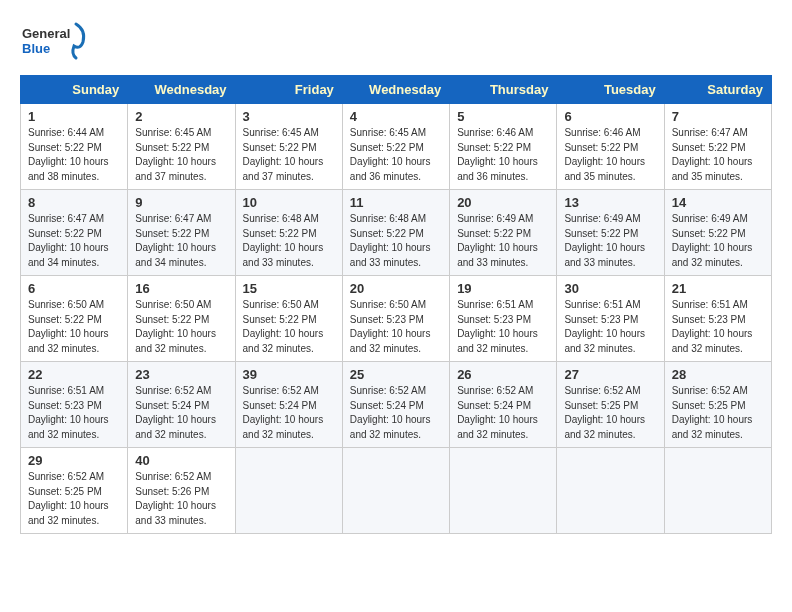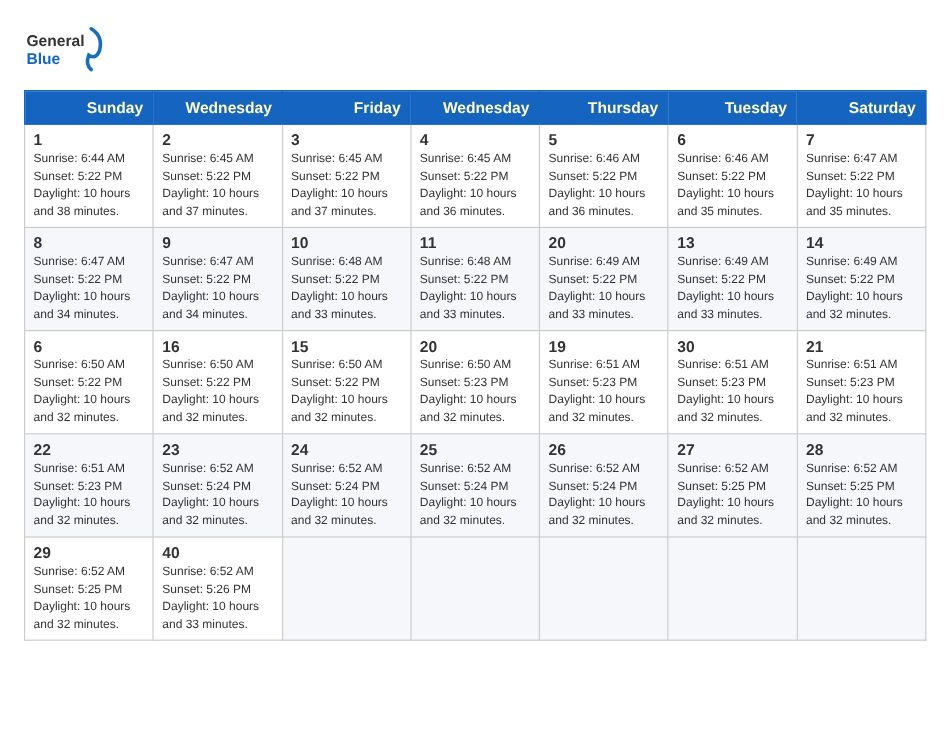--- a/index.html
+++ b/index.html
@@ -242,21 +242,21 @@
 Sunset: 5:23 PM
 Daylight: 10 hours and 32 minutes.</div>
         </td>
         <td>
           <span class="day-number">23</span>
           <div class="cell-text" style="white-space: pre-line;">Sunrise: 6:52 AM
 Sunset: 5:24 PM
 Daylight: 10 hours and 32 minutes.</div>
         </td>
         <td>
-          <span class="day-number">24</span>
+          <span class="day-number">39</span>
           <div class="cell-text" style="white-space: pre-line;">Sunrise: 6:52 AM
 Sunset: 5:24 PM
 Daylight: 10 hours and 32 minutes.</div>
         </td>
         <td>
           <span class="day-number">25</span>
           <div class="cell-text" style="white-space: pre-line;">Sunrise: 6:52 AM
 Sunset: 5:24 PM
 Daylight: 10 hours and 32 minutes.</div>
         </td>

